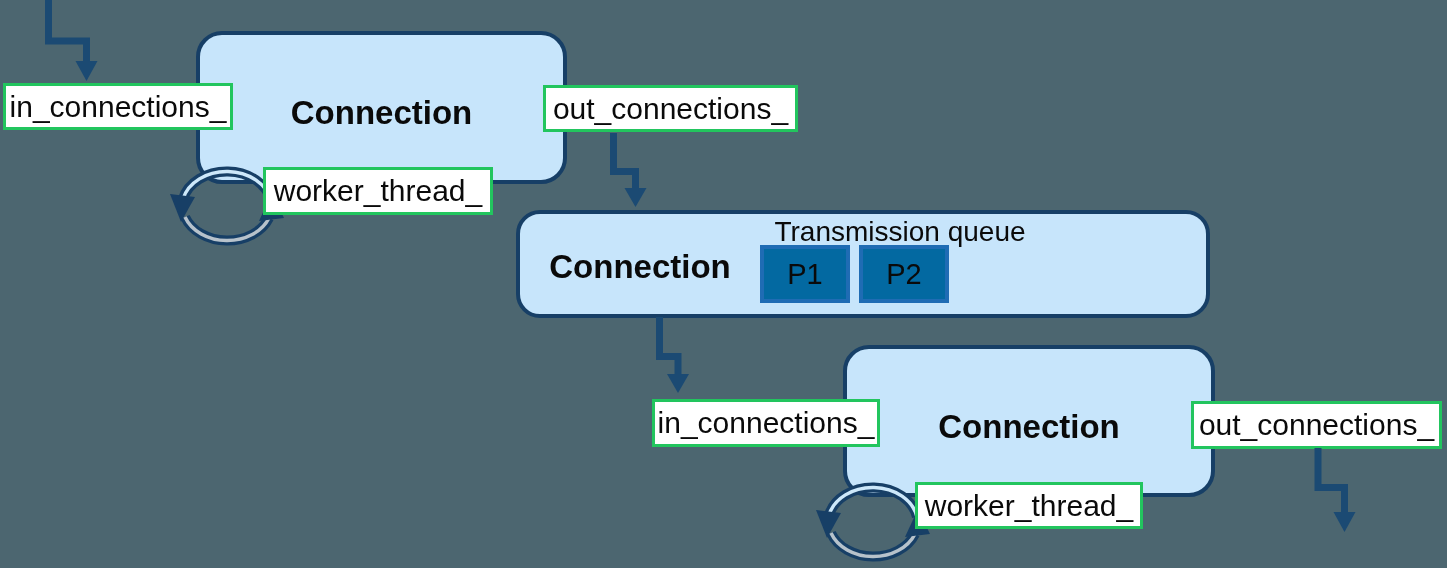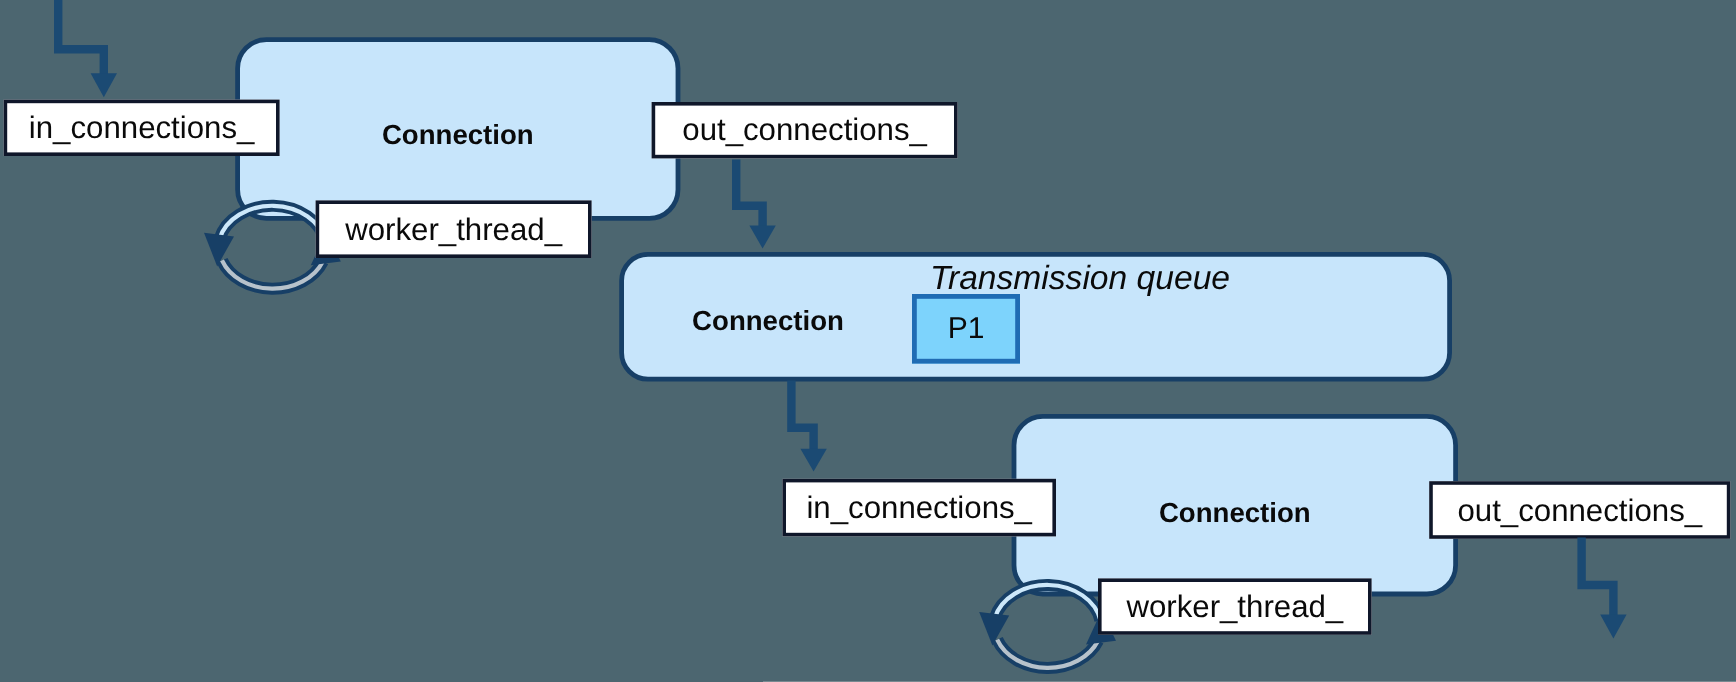--- a/index.html
+++ b/index.html
@@ -12,40 +12,40 @@
   .conn{
     position:absolute;box-sizing:border-box;
     background:#C7E5FB;border:4px solid #173F66;border-radius:26px;
     z-index:1;
   }
   #conn1{left:196px;top:31px;width:371px;height:153px;}
   #conn2{left:516px;top:210px;width:694px;height:108px;border-radius:24px;}
   #conn3{left:843px;top:345px;width:372px;height:152px;}
   .conn-title{
     position:absolute;display:flex;align-items:center;justify-content:center;
-    font-weight:bold;font-size:23px;color:#0a0a0a;letter-spacing:0;
+    font-weight:bold;font-size:33px;color:#0a0a0a;letter-spacing:0;
   }
   #conn1 .conn-title{left:0;top:0;width:100%;height:100%;padding-top:10px;box-sizing:border-box;}
   #conn3 .conn-title{left:0;top:0;width:100%;height:100%;padding-top:12px;box-sizing:border-box;}
   #conn2 .conn-title{left:15px;top:0;width:210px;height:100%;padding-top:6px;box-sizing:border-box;}
   .queue-title{
     position:absolute;left:235px;top:2px;width:290px;text-align:center;
-    font-size:28px;color:#0a0a0a;font-style:italic;
+    font-size:28px;color:#0a0a0a;
   }
   .queue-row{position:absolute;left:240px;top:31px;display:flex;gap:9px;}
   .qcell{
-    box-sizing:border-box;width:90px;height:58px;background:#7dd3fc;
+    box-sizing:border-box;width:90px;height:58px;background:#0369a1;
     border:4px solid #1F6CB4;display:flex;align-items:center;justify-content:center;
-    font-size:25px;color:#0a0a0a;
+    font-size:29px;color:#0a0a0a;
   }
   
   .tag{
-    position:absolute;box-sizing:border-box;background:#fff;border:3px solid #0f172a;
+    position:absolute;box-sizing:border-box;background:#fff;border:3px solid #22c55e;
     display:flex;align-items:center;justify-content:center;
-    font-size:26px;color:#0a0a0a;z-index:3;white-space:nowrap;
+    font-size:30px;color:#0a0a0a;z-index:3;white-space:nowrap;
   }
   #tag-in1{left:3px;top:83px;width:230px;height:47px;}
   #tag-out1{left:543px;top:85px;width:255px;height:47px;}
   #tag-worker1{left:263px;top:167px;width:230px;height:48px;}
   #tag-in2{left:652px;top:399px;width:228px;height:48px;}
   #tag-out2{left:1191px;top:401px;width:251px;height:48px;}
   #tag-worker2{left:915px;top:482px;width:228px;height:47px;}
   
   .cycle{position:absolute;width:118px;height:94px;z-index:2;}
   #icon1{left:168px;top:160px;}
@@ -60,20 +60,21 @@
 
   <div class="conn" id="conn1">
     <div class="conn-title">Connection</div>
   </div>
 
   <div class="conn" id="conn2">
     <div class="conn-title">Connection</div>
     <div class="queue-title">Transmission queue</div>
     <div class="queue-row">
       <div class="qcell">P1</div>
+      <div class="qcell">P2</div>
     </div>
   </div>
 
   <div class="conn" id="conn3">
     <div class="conn-title">Connection</div>
   </div>
 
   <svg class="cycle" id="icon1" viewBox="0 0 118 94">
     <path d="M 103 41 A 45 36 0 0 0 15 39" fill="none" stroke="#173F66" stroke-width="10"></path>
     <path d="M 103 41 A 45 36 0 0 0 15 39" fill="none" stroke="#CDE8FA" stroke-width="3.5"></path>

